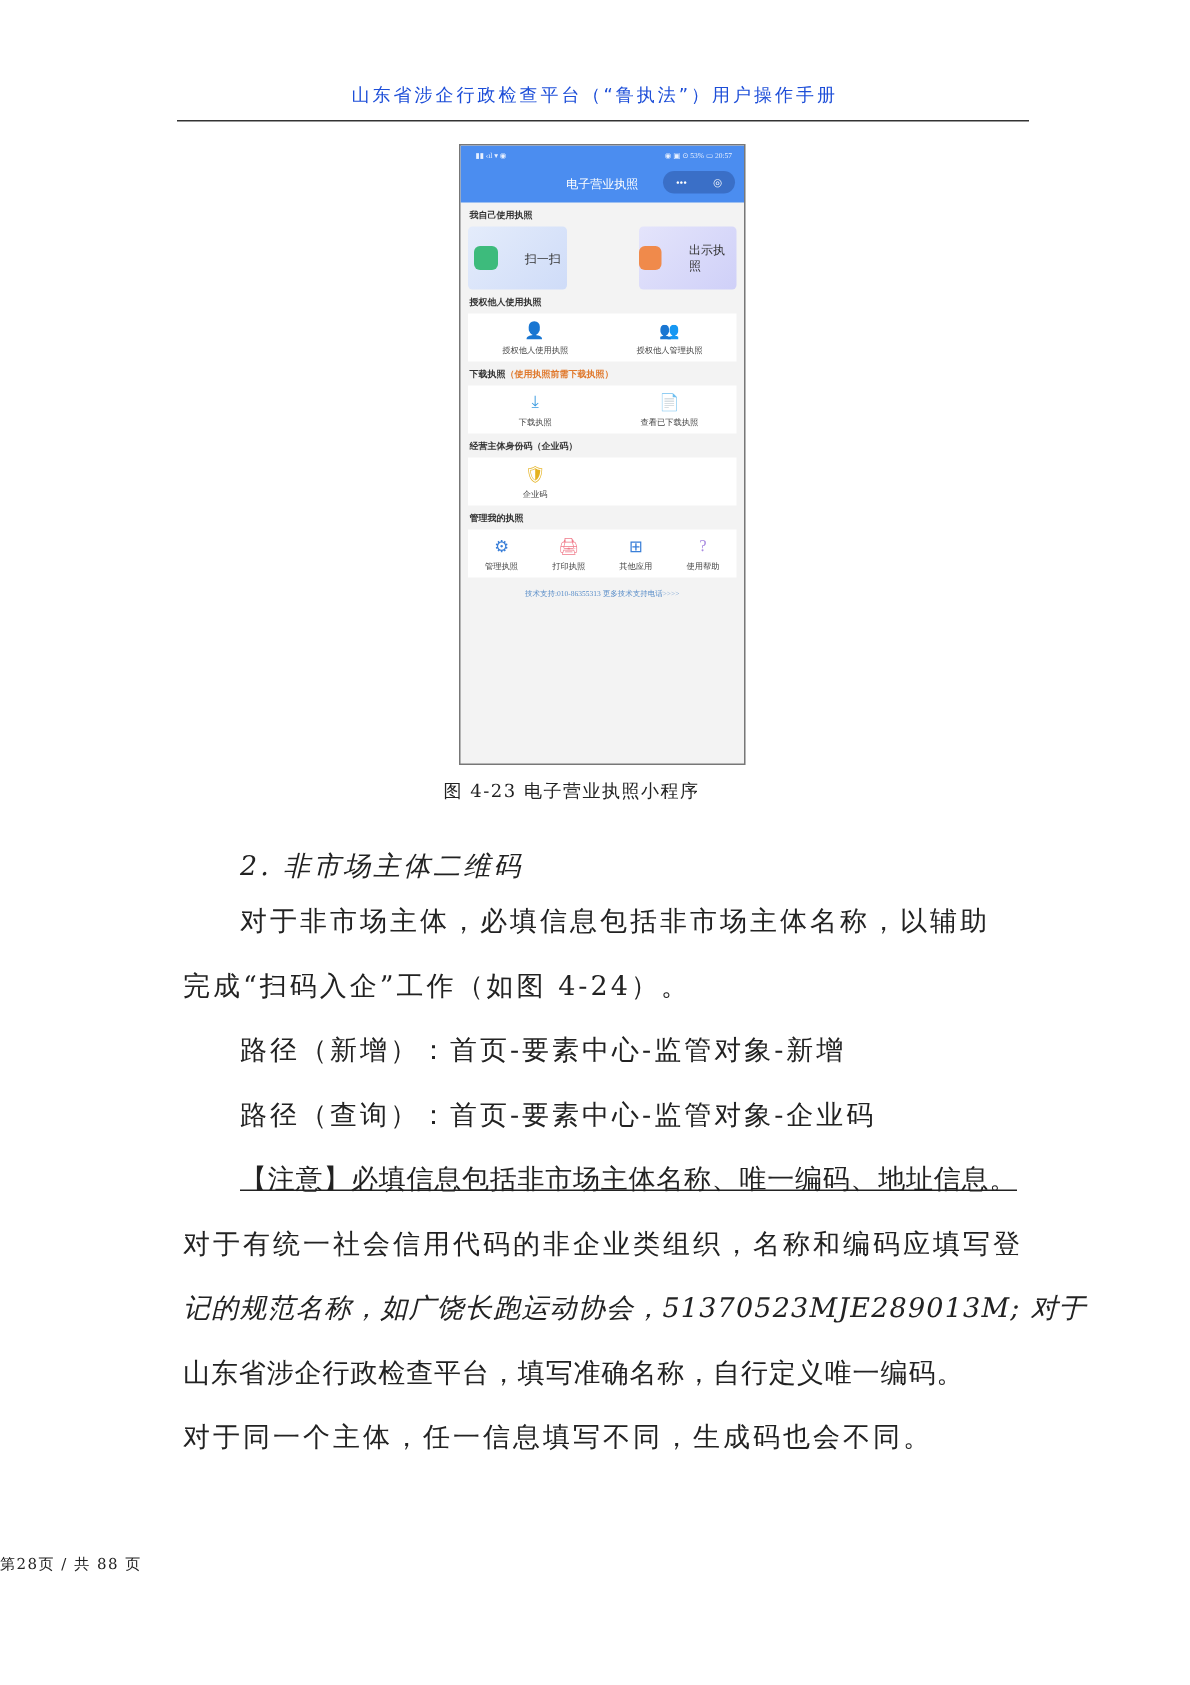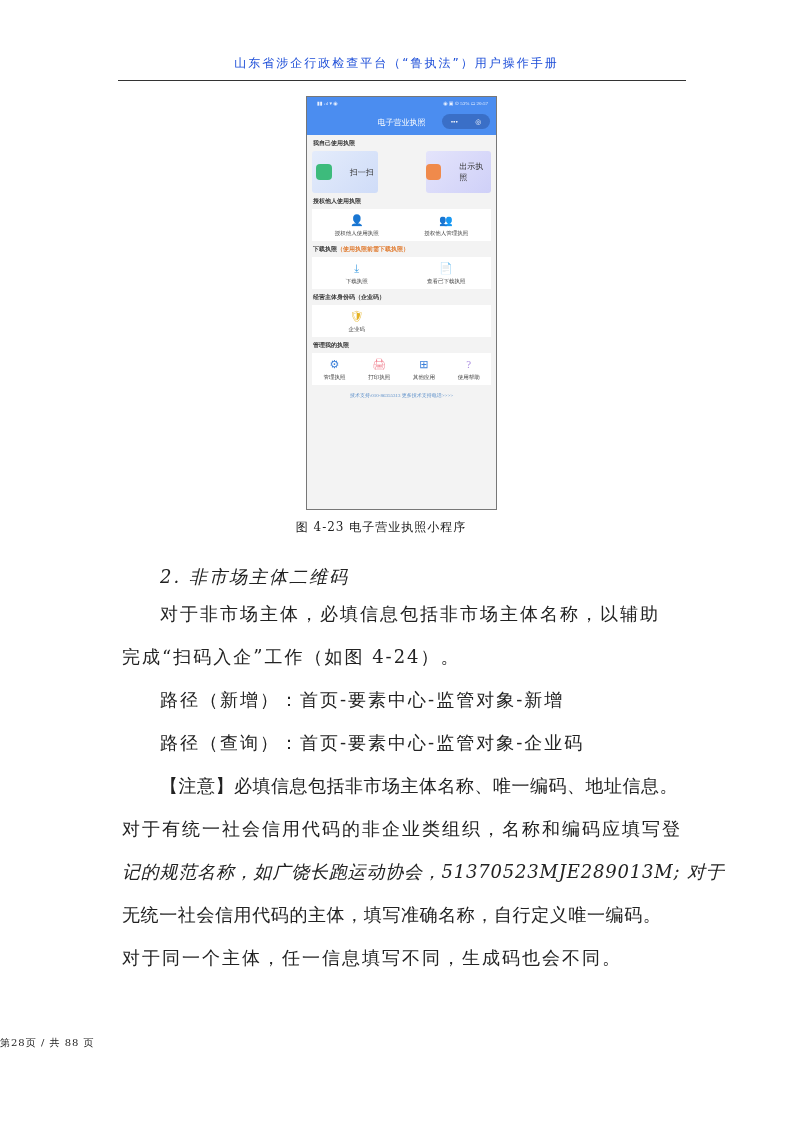--- a/index.html
+++ b/index.html
@@ -114,19 +114,19 @@
   <div class="footer">技术支持:010-86355313  更多技术支持电话&gt;&gt;&gt;&gt;</div>
 </div>
 
 <div class="caption">图 4-23 电子营业执照小程序</div>
 
 <div class="p" style="top:565px;left:160px;font-style:italic;">2. 非市场主体二维码</div>
 <div class="p" style="top:602px;left:160px;">对于非市场主体，必填信息包括非市场主体名称，以辅助</div>
 <div class="p" style="top:645px;left:122px;">完成“扫码入企”工作（如图 4-24）。</div>
 <div class="p" style="top:688px;left:160px;">路径（新增）：首页-要素中心-监管对象-新增</div>
 <div class="p" style="top:731px;left:160px;">路径（查询）：首页-要素中心-监管对象-企业码</div>
-<div class="p" style="top:774px;left:160px;letter-spacing:0.5px;">【注意】必填信息包括非市场主体名称、唯一编码、地址信息。</div>
+<div class="p" style="top:774px;left:160px;letter-spacing:0.5px;text-decoration:underline;">【注意】必填信息包括非市场主体名称、唯一编码、地址信息。</div>
 <div class="p" style="top:817px;left:122px;">对于有统一社会信用代码的非企业类组织，名称和编码应填写登</div>
 <div class="p" style="top:860px;left:122px;letter-spacing:0.8px;font-style:italic;">记的规范名称，如广饶长跑运动协会，51370523MJE289013M; 对于</div>
-<div class="p" style="top:903px;left:122px;letter-spacing:0.6px;">无统一社会信用代码的主体，填写准确名称，自行定义唯一编码。</div>
+<div class="p" style="top:903px;left:122px;letter-spacing:0.6px;">山东省涉企行政检查平台，填写准确名称，自行定义唯一编码。</div>
 <div class="p" style="top:946px;left:122px;">对于同一个主体，任一信息填写不同，生成码也会不同。</div>
 
 <div class="pagefoot">第28页 / 共 88 页</div>
 
 </body></html>

